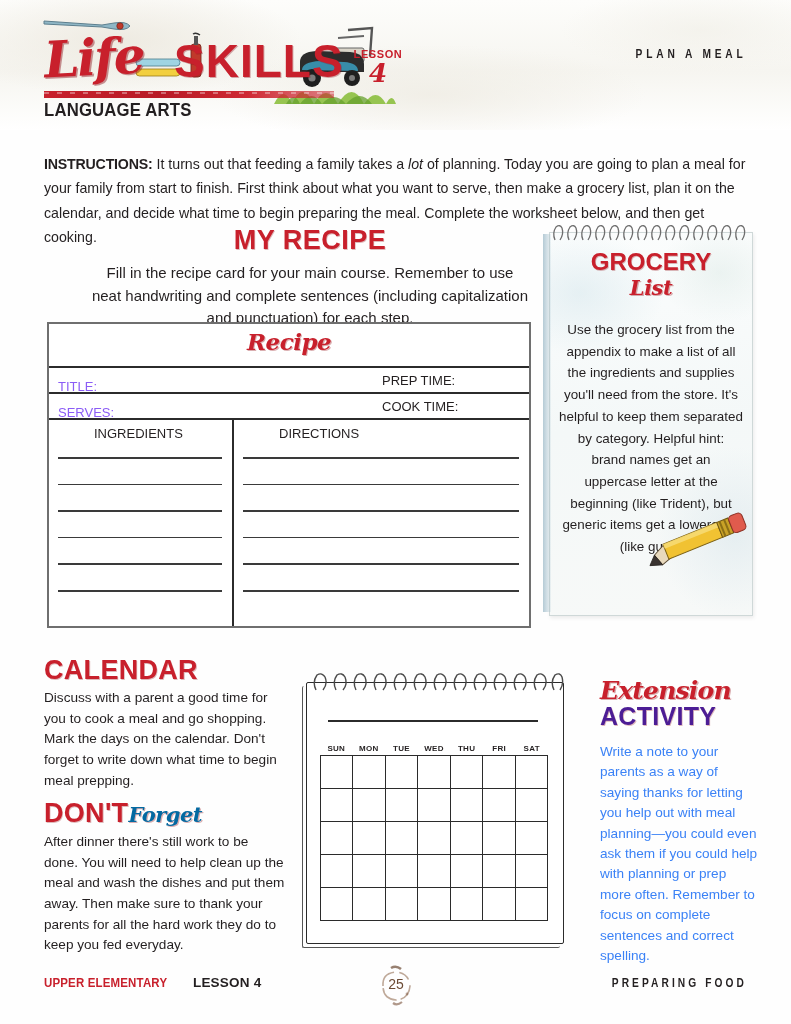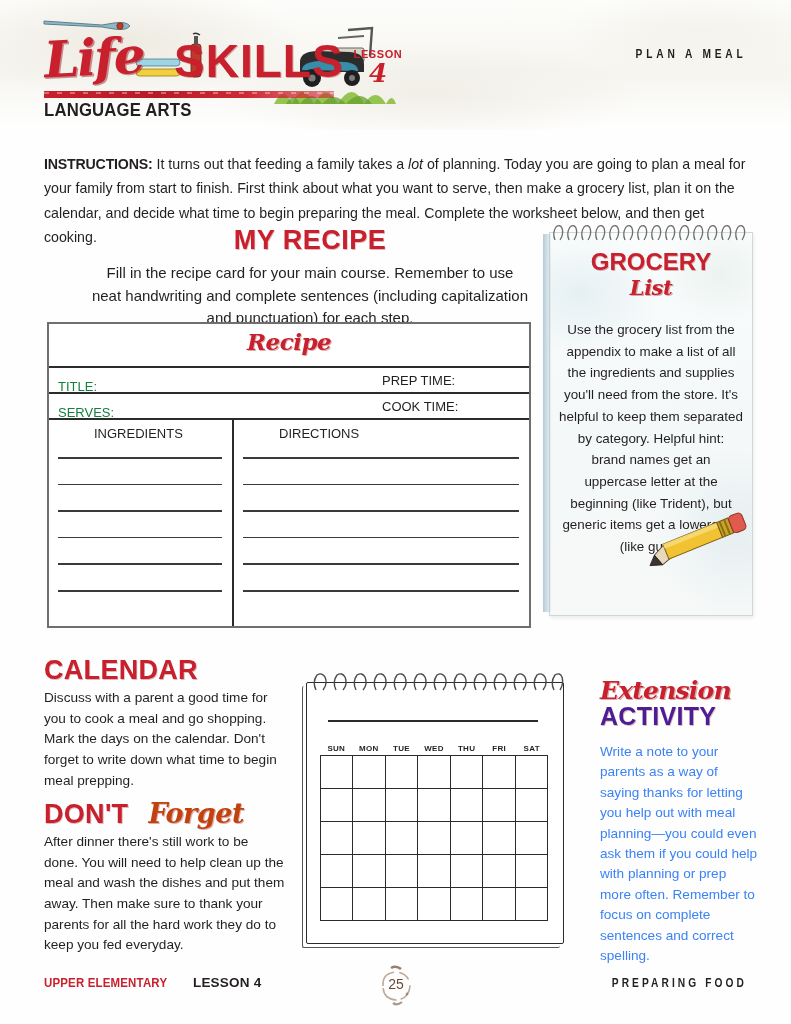--- a/index.html
+++ b/index.html
@@ -101,21 +101,21 @@
   .recipe-script {
     position: absolute; left: 0; right: 0; top: 4px; text-align: center;
     font-family: "DejaVu Serif", serif; font-style: italic; font-weight: bold;
     font-size: 23px; color: #C8202C; letter-spacing: -.5px;
     text-shadow: 1.2px 1.2px 0 rgba(150,22,30,.35);
   }
   .rrow {
     height: 26px; border-top: 2px solid #2b2b2b; position: relative;
     display: flex; align-items: center;
   }
-  .rrow .lbl-l { position: absolute; left: 9px; font-size: 13px; color: #15803d; margin-top: 12px; }
+  .rrow .lbl-l { position: absolute; left: 9px; font-size: 13px; color: #8b5cf6; margin-top: 12px; }
   .rrow .lbl-r { position: absolute; left: 333px; font-size: 13px; color: #231f20; }
   .rbody { position: absolute; left: 0; top: 94px; right: 0; bottom: 0;
            border-top: 2px solid #2b2b2b; display: flex; }
   .rcol { position: relative; padding: 6px 10px 0 9px; }
   .rcol.left { width: 185px; border-right: 2px solid #2b2b2b; }
   .rcol.right { flex: 1; }
   .rcol h4 { font-size: 13px; font-weight: normal; color: #231f20; margin-bottom: 2px; margin-left: 36px; }
   .wline { height: 1.6px; background: #3a3a3a; margin-top: 25px; }
   .rcol.left .wline:first-of-type,
   .rcol.right .wline:first-of-type { margin-top: 16px; }
@@ -163,21 +163,21 @@
     position: absolute; left: 44px; top: 688px; width: 240px;
     font-size: 13.6px; line-height: 1.52; color: #231f20;
   }
   .dont-head { position: absolute; left: 44px; top: 798px; white-space: nowrap; }
   .dont-head .d1 {
     font-size: 27px; font-weight: bold; color: #C8202C; letter-spacing: .3px;
     text-shadow: .8px .8px 0 rgba(150,22,30,.3);
   }
   .dont-head .d2 {
     font-family: "DejaVu Serif", serif; font-style: italic; font-weight: bold;
-    font-size: 27px; color: #c2410c; margin-left: 20px; letter-spacing: -.5px;
+    font-size: 21px; color: #0369a1; margin-left: 0; letter-spacing: -.5px;
     text-shadow: 1.2px 1.2px 0 rgba(150,22,30,.35);
   }
   .dont-body {
     position: absolute; left: 44px; top: 832px; width: 242px;
     font-size: 13.6px; line-height: 1.52; color: #231f20;
   }
 
   
   .calpad { position: absolute; left: 298px; top: 672px; width: 272px; height: 280px; }
   .calpad-paper {

